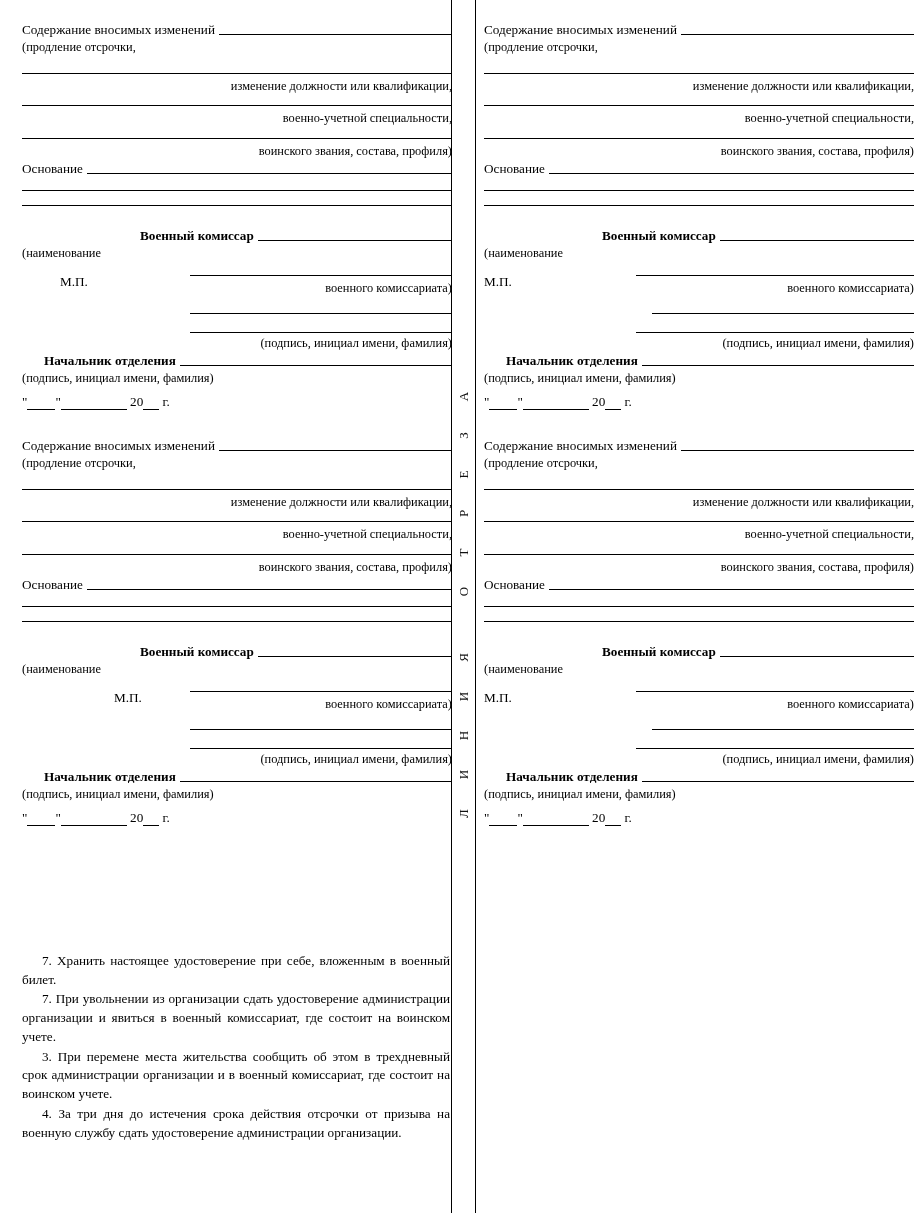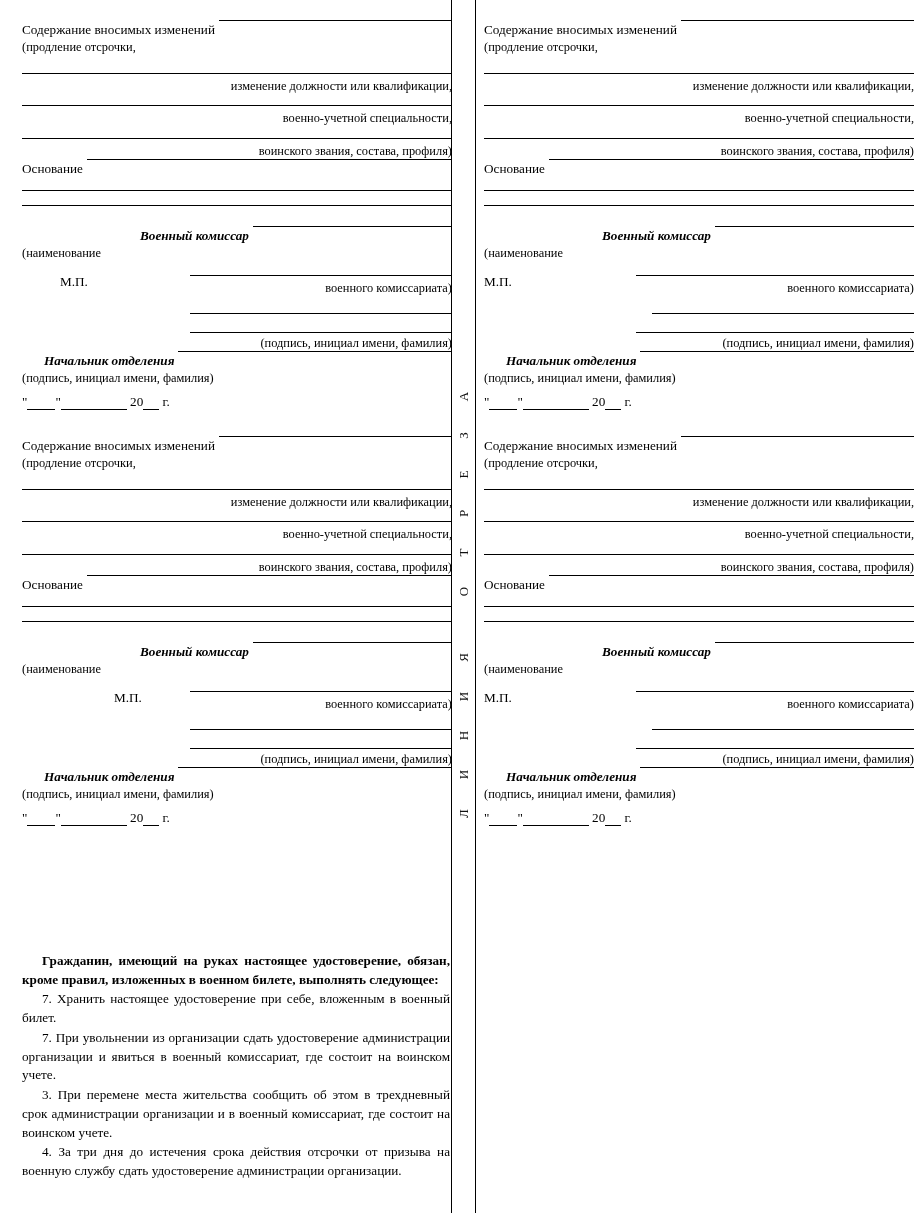--- a/index.html
+++ b/index.html
@@ -69,29 +69,28 @@
     width: 430px;
   }
   .col.left  { left: 22px; }
   .col.right { left: 484px; }
 
   
   .blk { position: relative; }
 
   .row {
     display: flex;
-    align-items: flex-start;
+    align-items: flex-end;
     white-space: nowrap;
   }
   .lbl {
     font-size: 13.2px;
     line-height: 1.15;
   }
   .lbl.ital {
-    font-style: italic;
     font-weight: bold;
     font-size: 13.2px;
   }
 
   
   .fill {
     flex: 1 1 auto;
     border-bottom: 1.3px solid #000;
     height: 0;
     margin-left: 4px;
@@ -503,20 +502,19 @@
 
         <div class="sp8"></div>
         <div class="date-row">
           <span>"</span><span class="date-u u28"></span><span>"</span><span class="date-u u66"></span> <span>20</span><span class="date-u u16"></span> <span>г.</span>
         </div>
       </div>
     </div>
   </div>
 
   <div class="instructions">
-    <p class="head">Гражданин, имеющий на руках настоящее удостоверение, обязан, кроме правил, изложенных в военном билете, выполнять следующее:</p>
     <p class="item">7. Хранить настоящее удостоверение при себе, вложенным в военный билет.</p>
     <p class="item">7. При увольнении из организации сдать удостоверение администрации организации и явиться в военный комиссариат, где состоит на воинском учете.</p>
     <p class="item">3. При перемене места жительства сообщить об этом в трехдневный срок администрации организации и в военный комиссариат, где состоит на воинском учете.</p>
     <p class="item">4. За три дня до истечения срока действия отсрочки от призыва на военную службу сдать удостоверение администрации организации.</p>
   </div>
 
 </div>
 
 </body></html>

